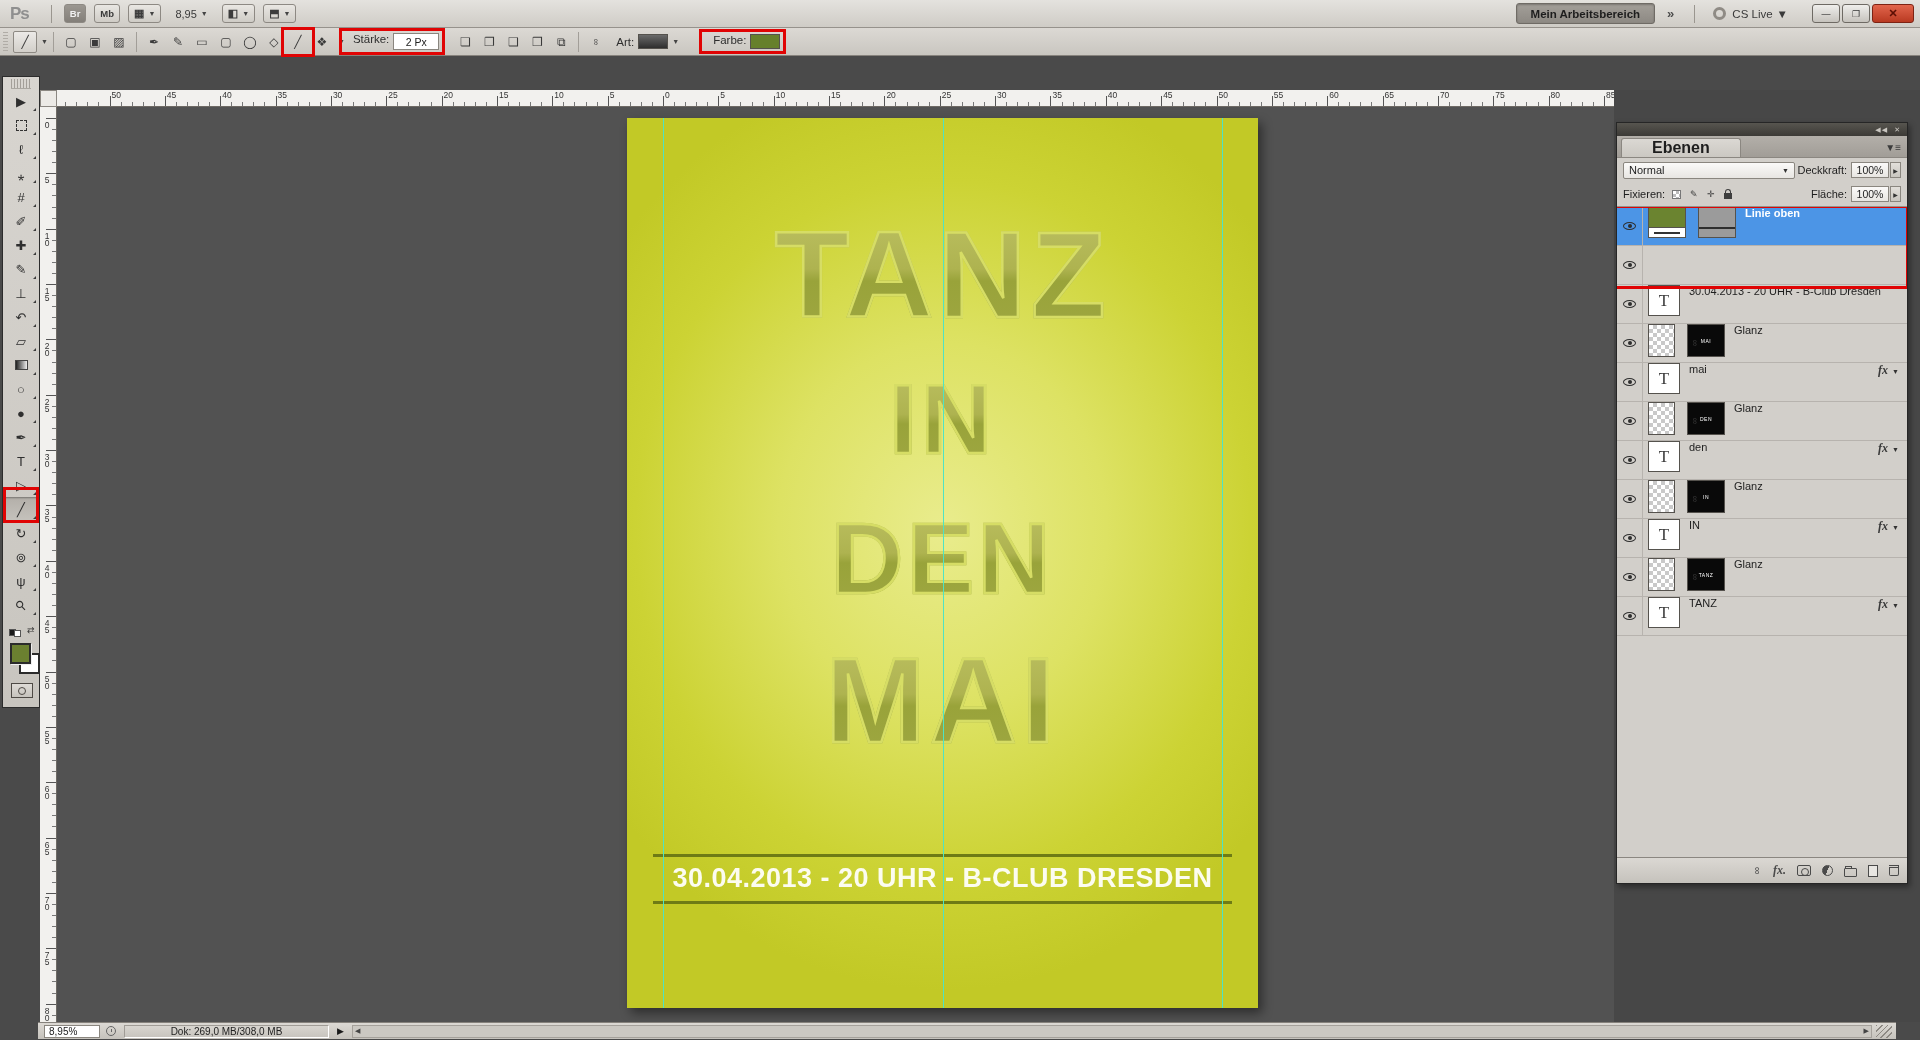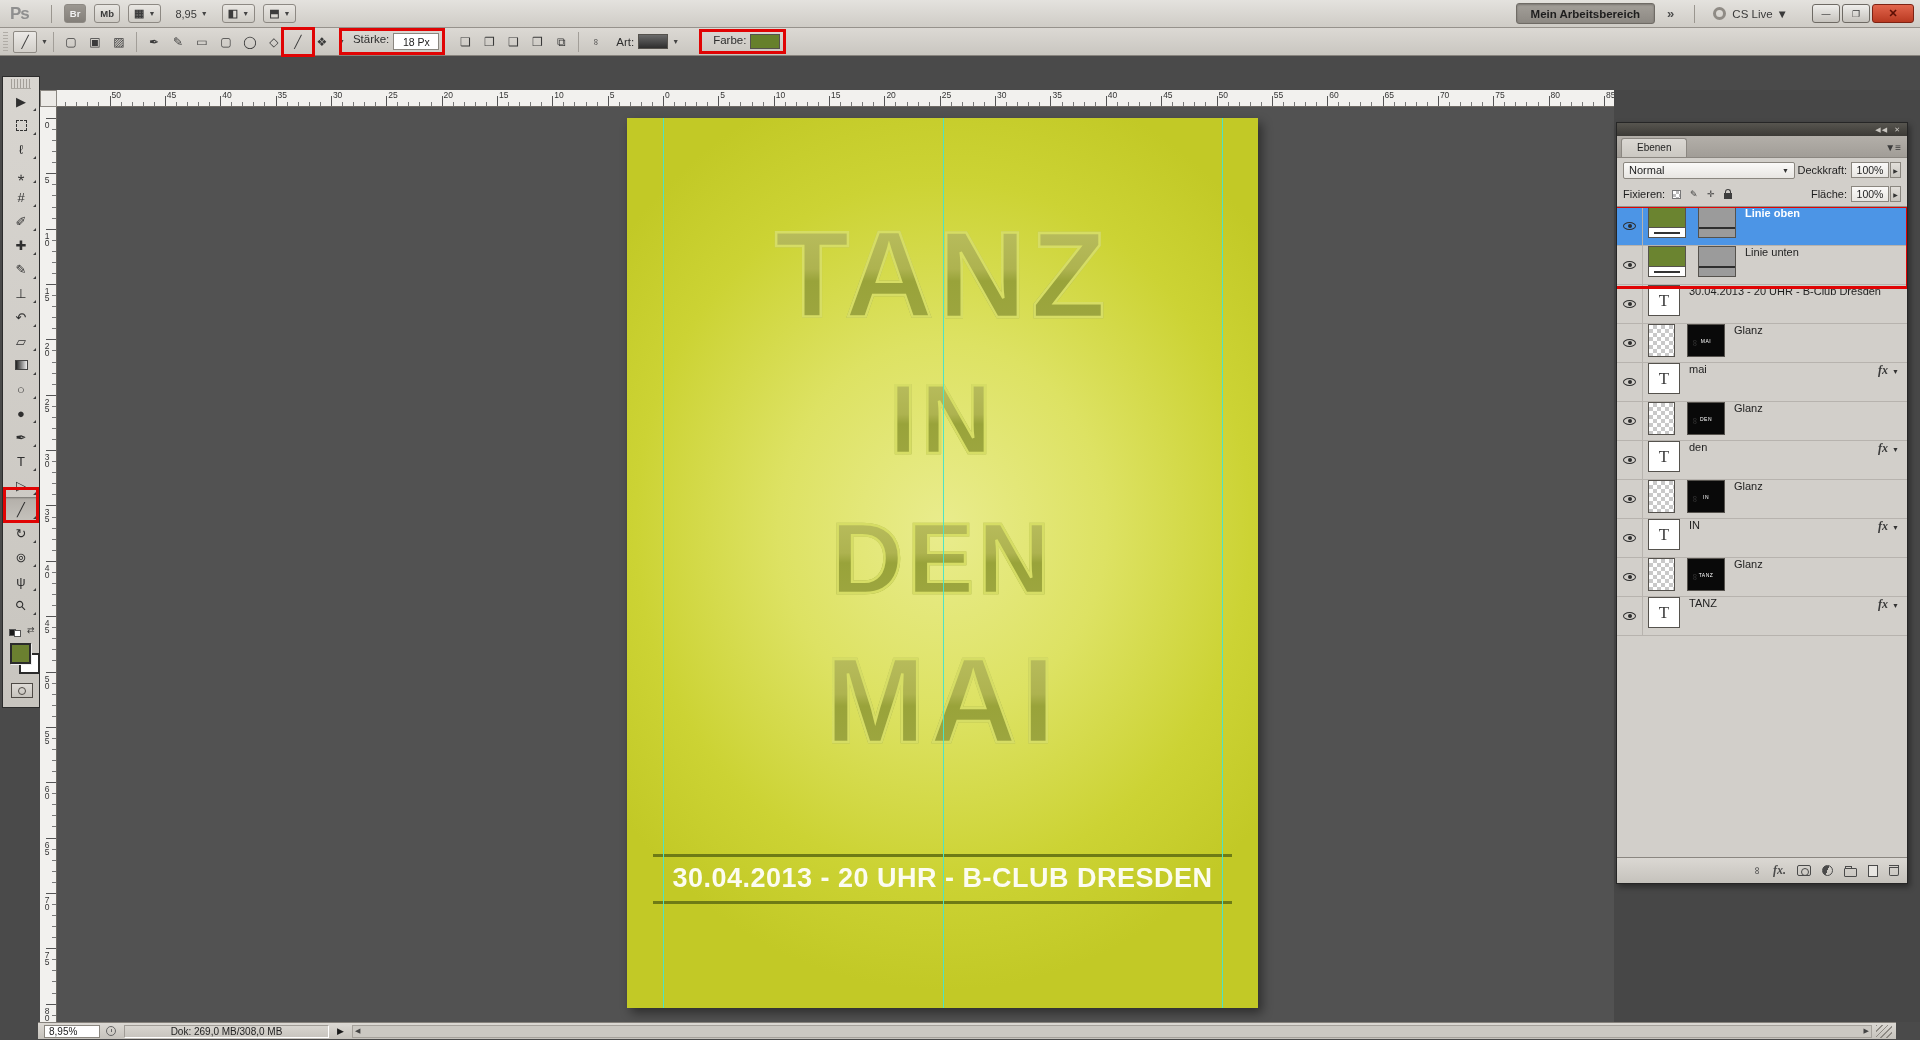--- a/index.html
+++ b/index.html
@@ -132,23 +132,23 @@
   
   #dock { position:absolute; left:1614px; top:90px; width:306px; height:932px; background:#474747; }
   #panel { position:absolute; left:2px; top:32px; width:292px; height:762px;
     background:#d2cfca; border:1px solid #262626; box-shadow:2px 3px 6px rgba(0,0,0,.4);
     font-size:11px; color:#1e1e1e; }
   #panel-dockbar { height:13px; background:linear-gradient(#57554f,#3c3a36); display:flex;
     justify-content:flex-end; align-items:center; }
   #panel-dockbar span { color:#c9c6c0; font-size:7px; margin-right:6px; letter-spacing:1px; }
   #panel-tabstrip { height:22px; background:linear-gradient(#b3afa9,#a19d97);
     border-bottom:1px solid #8b8781; position:relative; }
-  #ebenen-tab { position:absolute; left:4px; bottom:0; height:19px; padding:0 15px;
+  #ebenen-tab { position:absolute; left:4px; bottom:0; height:19px; padding:0 30px;
     background:linear-gradient(#dbd8d3,#cbc8c2); border:1px solid #8b8781; border-bottom:none;
-    border-radius:3px 3px 0 0; line-height:18px; font-size:10px; }
+    border-radius:3px 3px 0 0; line-height:18px; font-size:16px;font-weight:bold; }
   #panel-menu-icon { position:absolute; right:6px; bottom:4px; color:#3c3c3c; font-size:10px; }
   .p-row { height:24px; display:flex; align-items:center; padding:0 6px; }
   .dropdown { width:172px; height:17px; background:linear-gradient(#fbfaf9,#e8e6e2);
     border:1px solid #8a867f; border-radius:2px; display:flex; align-items:center;
     justify-content:space-between; padding:0 5px; font-size:11px; }
   .dd-caret { font-size:7px; color:#333; }
   .plabel { margin-left:auto; margin-right:4px; }
   .valbox { width:38px; height:16px; background:linear-gradient(#fbfaf9,#e8e6e2); border:1px solid #8a867f;
     display:flex; align-items:center; justify-content:center; font-size:10.5px; }
   .spinbtn { width:11px; height:16px; border:1px solid #8a867f; background:linear-gradient(#e2dfda,#c9c6c0);
@@ -287,21 +287,21 @@
     <div class="ob-ic">✎</div>
     <div class="ob-ic">▭</div>
     <div class="ob-ic">▢</div>
     <div class="ob-ic">◯</div>
     <div class="ob-ic">◇</div>
     <div class="ob-ic ro">╱</div>
     <div class="ob-ic">❖</div>
     <span class="caret">▼</span>
     <div class="group ro">
       <span class="ob-label">Stärke:</span>
-      <div class="ob-input">18 Px</div>
+      <div class="ob-input">2 Px</div>
     </div>
     <div style="width:14px"></div>
     <div class="ob-ic">❏</div>
     <div class="ob-ic">❐</div>
     <div class="ob-ic">❑</div>
     <div class="ob-ic">❒</div>
     <div class="ob-ic">⧉</div>
     <div class="ob-sep"></div>
     <div class="ob-ic">
         <span class="chain">∞</span>
@@ -722,30 +722,20 @@
               <div class="th th-mask">
                 <i></i>
               </div>
               <span class="layer-name">Linie oben</span>
             </div>
           </div>
           <div class="layer-row">
             <div class="eye-cell">
               <span class="eye-icon"></span>
             </div>
-            <div class="layer-main">
-              <div class="th th-line">
-                <i></i>
-              </div>
-              <span class="chain">∞</span>
-              <div class="th th-mask">
-                <i></i>
-              </div>
-              <span class="layer-name">Linie unten</span>
-            </div>
           </div>
           <div class="layer-row">
             <div class="eye-cell">
               <span class="eye-icon"></span>
             </div>
             <div class="layer-main">
               <div class="th th-text">T</div>
               <span class="layer-name">30.04.2013 - 20 UHR - B-Club Dresden</span>
             </div>
           </div>

